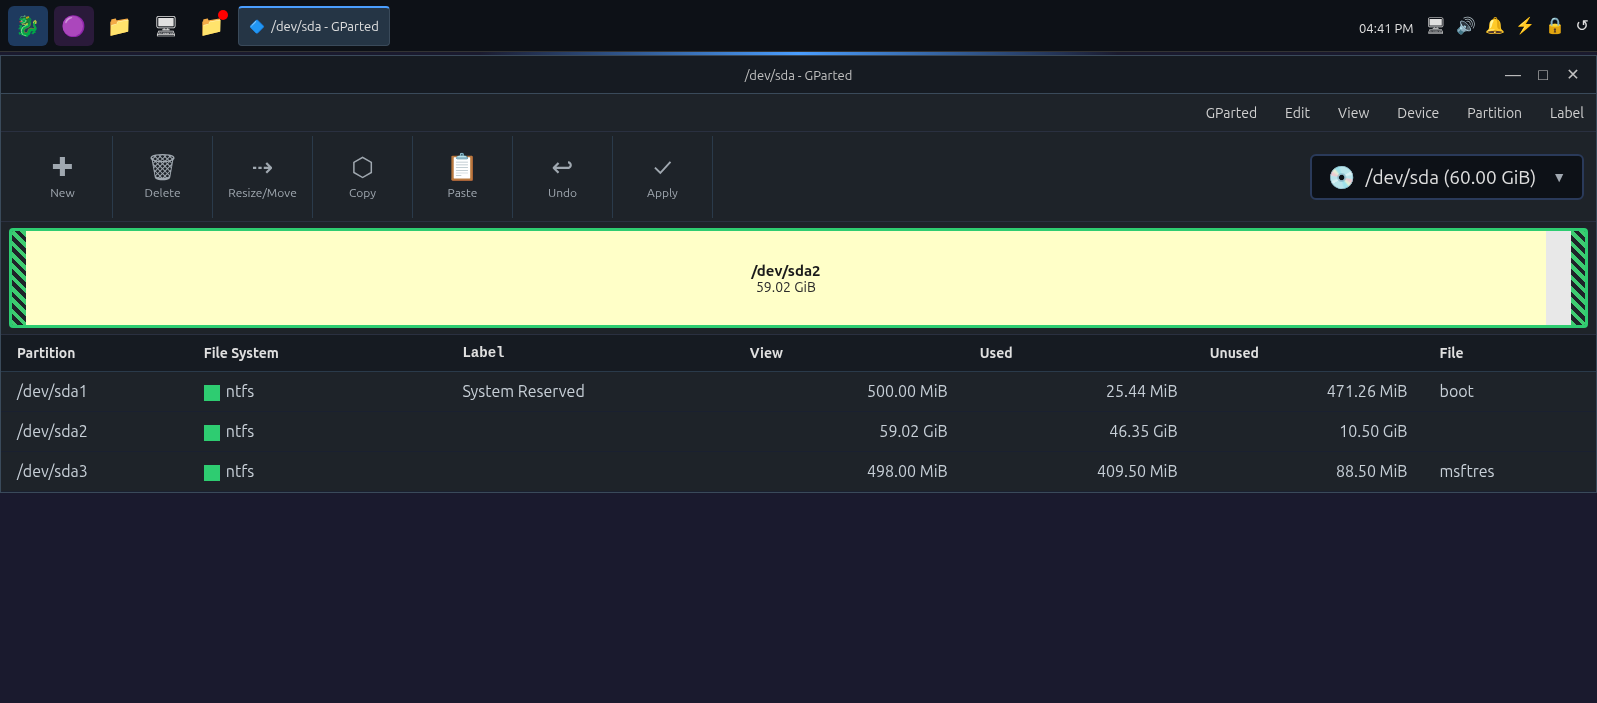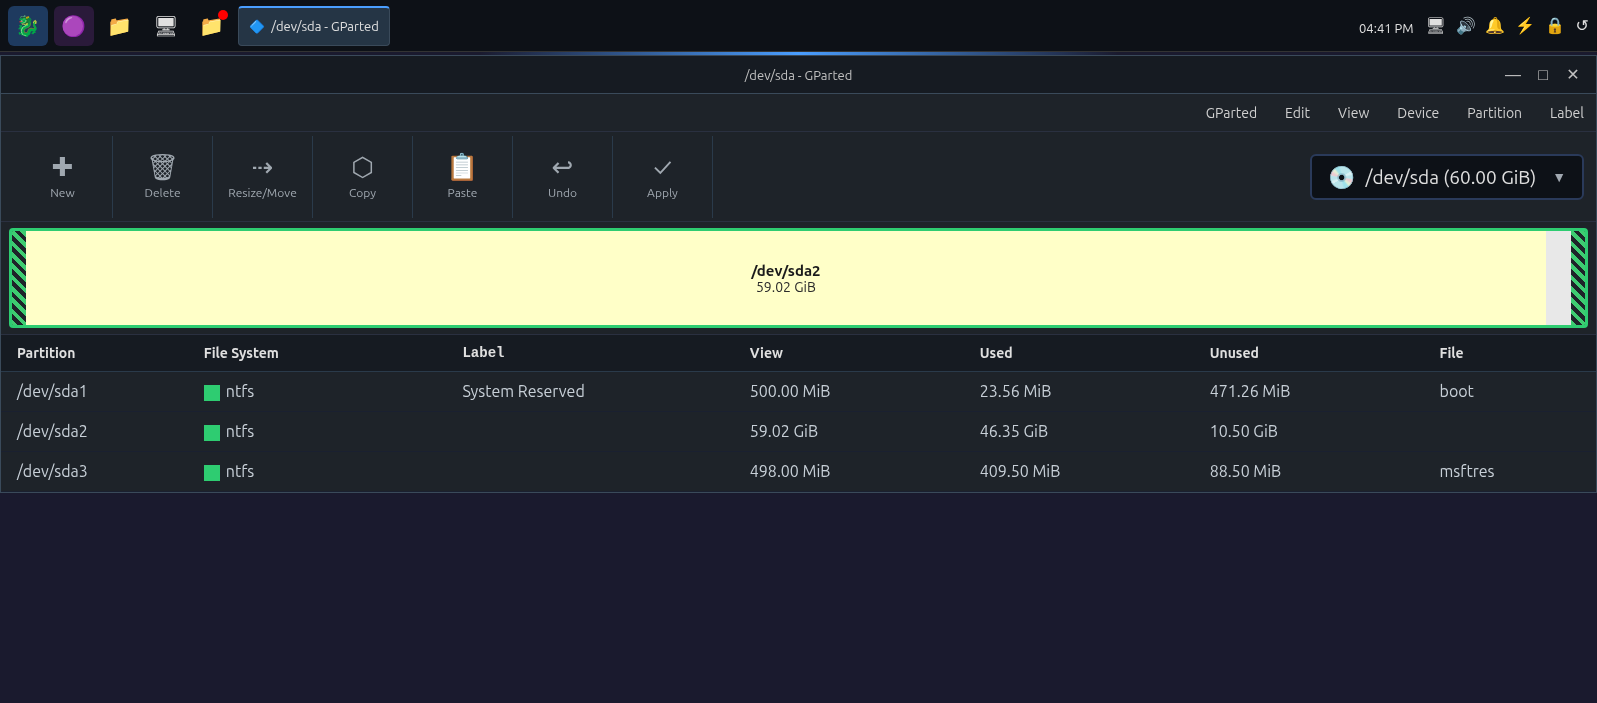--- a/index.html
+++ b/index.html
@@ -264,21 +264,21 @@
       font-weight: bold;
       border-bottom: 1px solid #2a3a4a;
       background: #161b22;
     }
     .partition-table td {
       padding: 10px 16px;
       font-size: 16px;
       color: #c8d0d8;
       border-bottom: 1px solid #1a2030;
     }
-    .text-right { }
+    .text-right { text-align: right; }
     .col-partition { width: 130px; }
     .col-fs { width: 180px; }
     .col-label { width: 200px; font-family: Liberation Mono, monospace; }
     .col-size { width: 160px; text-align: right; }
     .col-used { width: 160px; text-align: right; }
     .col-unused { width: 160px; text-align: right; }
     .col-flags { width: 120px; }
   </style>
 </head>
 <body>
@@ -399,21 +399,21 @@
         </tr>
       </thead>
       <tbody id="partition-tbody">
       <tr>
     <td>/dev/sda1</td>
     <td>
       <span style="display:inline-block;width:16px;height:16px;background:#2ecc71;vertical-align:middle;margin-right:6px;"></span>ntfs
     </td>
     <td>System Reserved</td>
     <td class="text-right">500.00 MiB</td>
-    <td class="text-right">23.56 MiB</td>
+    <td class="text-right">25.44 MiB</td>
     <td class="text-right">471.26 MiB</td>
     <td>boot</td>
   </tr>
           <tr>
     <td>/dev/sda2</td>
     <td>
       <span style="display:inline-block;width:16px;height:16px;background:#2ecc71;vertical-align:middle;margin-right:6px;"></span>ntfs
     </td>
     <td></td>
     <td class="text-right">59.02 GiB</td>

